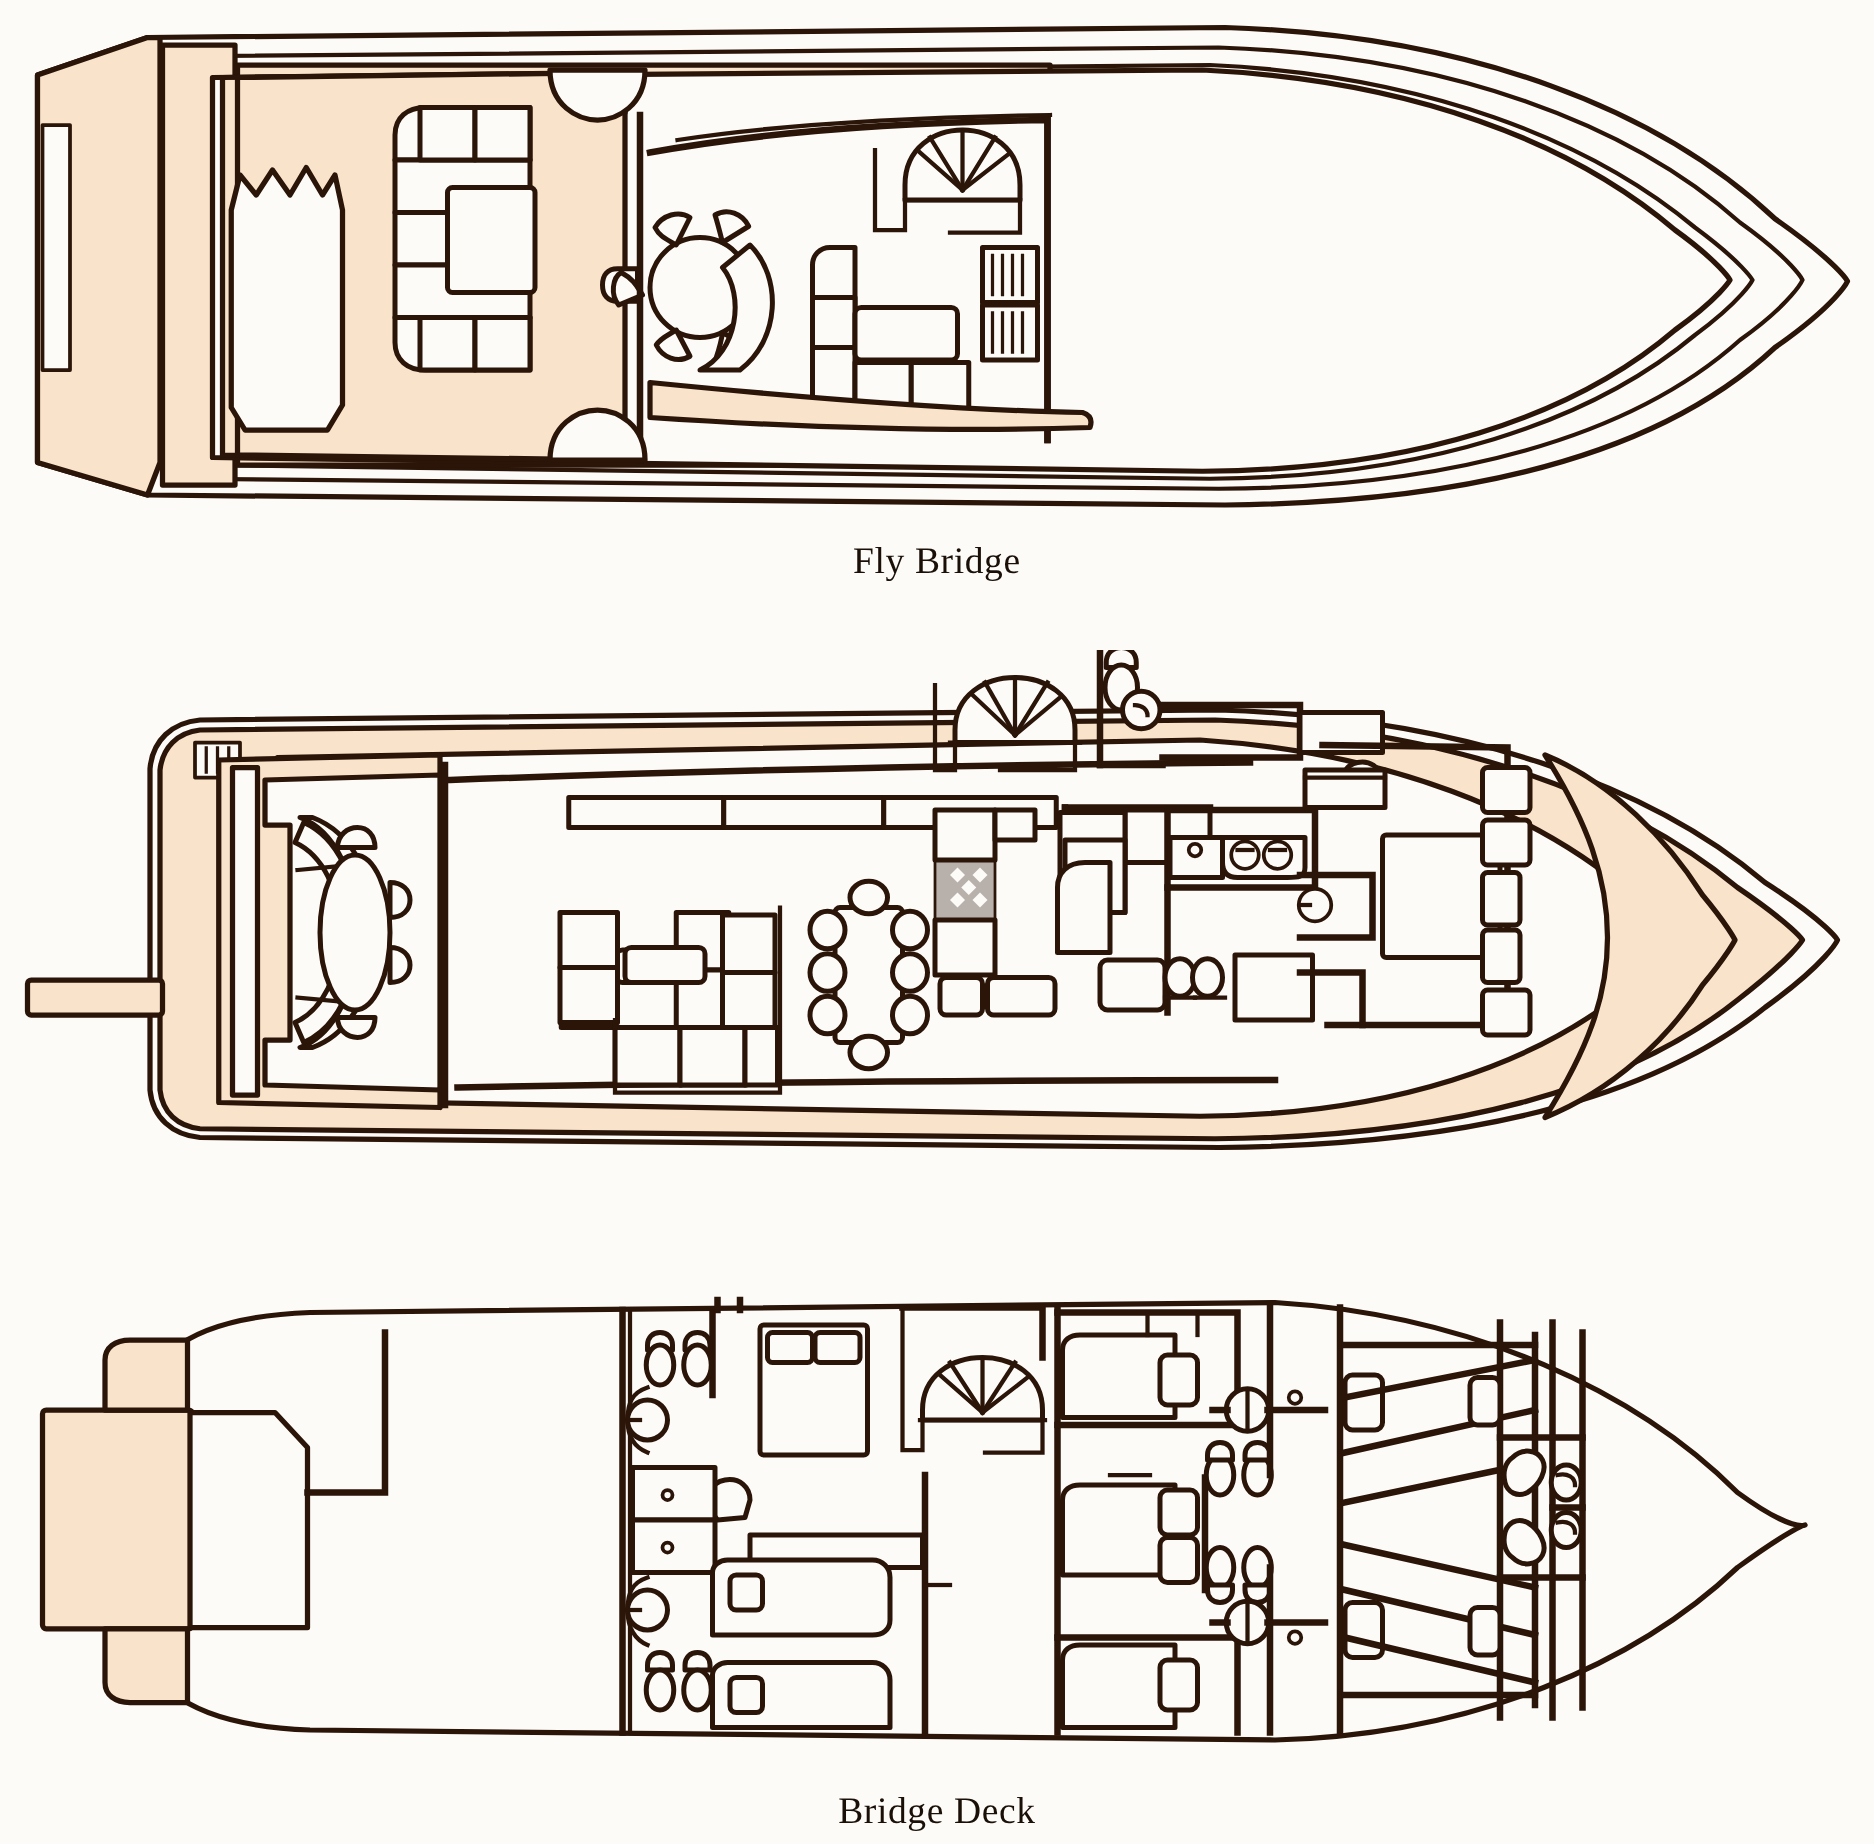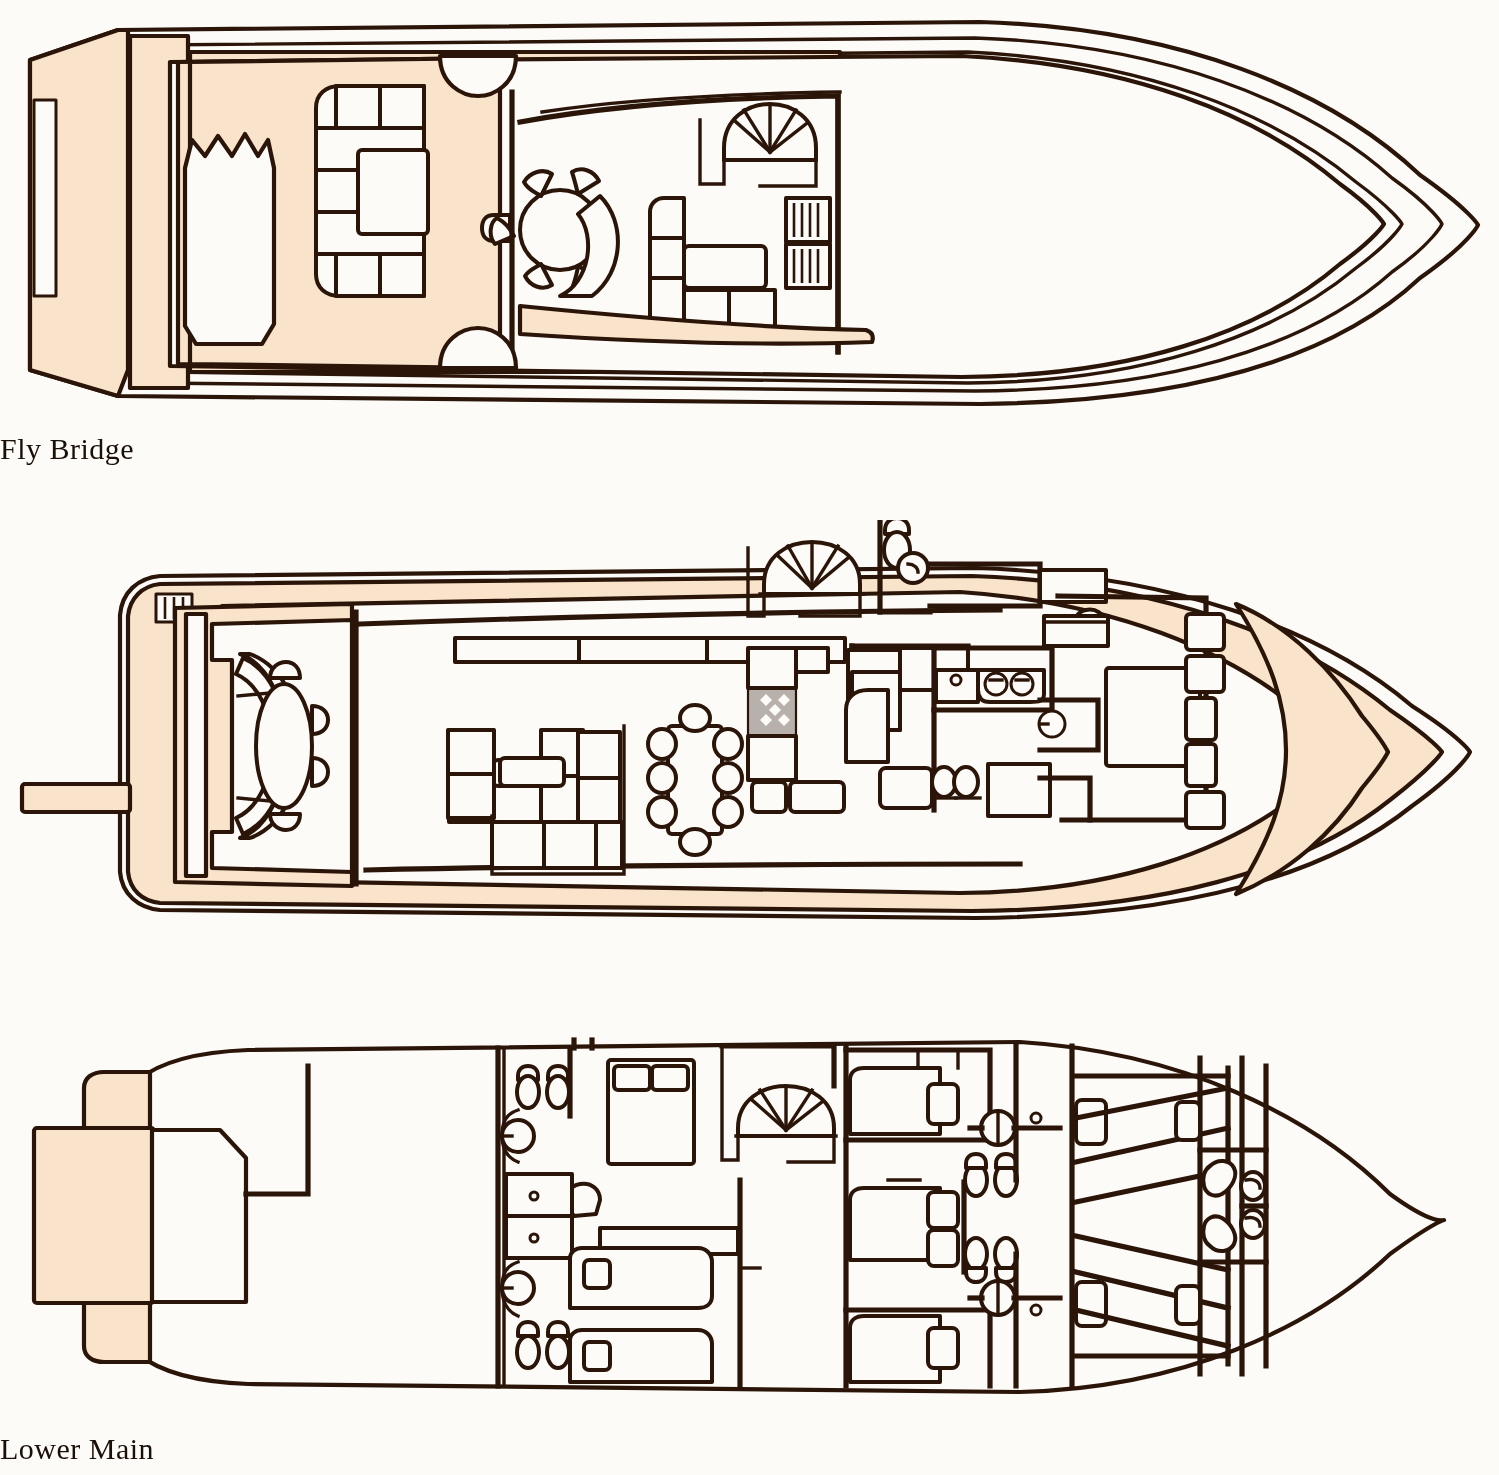--- a/index.html
+++ b/index.html
@@ -21,21 +21,21 @@
   }
   .deck-block {
     position: absolute;
     left: 0;
     width: 1499px;
   }
   .deck-svg {
     display: block;
   }
   .deck-caption {
-    text-align: left;
+    text-align: center;
     font-family: "Liberation Serif", "DejaVu Serif", serif;
     font-size: 30px;
     color: #1a1008;
     letter-spacing: 0.5px;
     margin-top: 2px;
   }
   
   .hull {
     fill: none;
     stroke: #2b1508;
@@ -561,16 +561,16 @@
         <ellipse class="furn" cx="1253" cy="176" rx="12" ry="14"></ellipse>
         <ellipse class="furn" cx="1253" cy="214" rx="12" ry="14"></ellipse>
         <path class="wall-thin" d="M 1246,170 C 1254,168 1260,172 1260,178"></path>
         <path class="wall-thin" d="M 1246,208 C 1254,206 1260,210 1260,216"></path>
       </g>
 
       <rect class="furn" x="1176" y="92" width="24" height="38" rx="6"></rect>
       <rect class="furn" x="1176" y="276" width="24" height="38" rx="6"></rect>
 
     </svg>
-    <div class="deck-caption">Lower Main</div>
+    <div class="deck-caption">Bridge Deck</div>
   </div>
 
 </div>
 
 </body></html>

